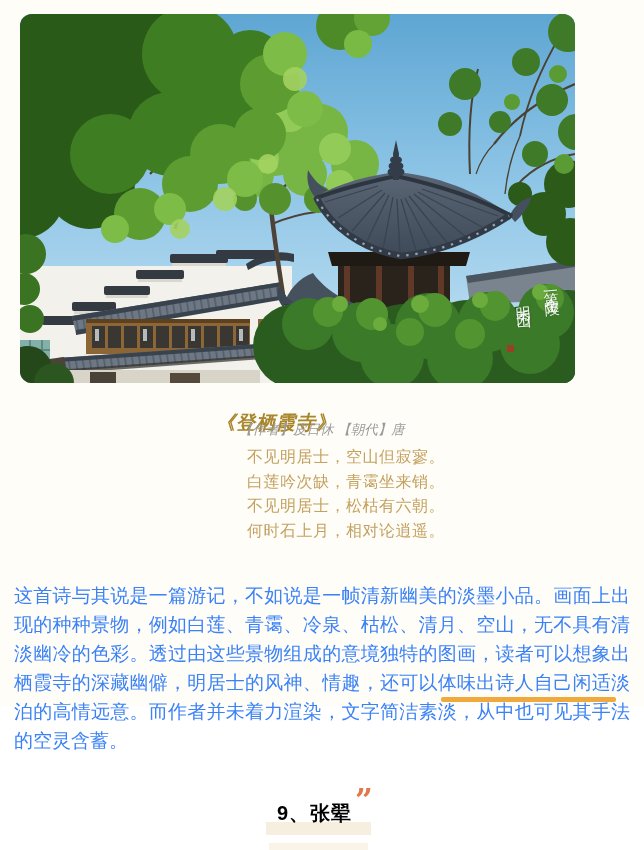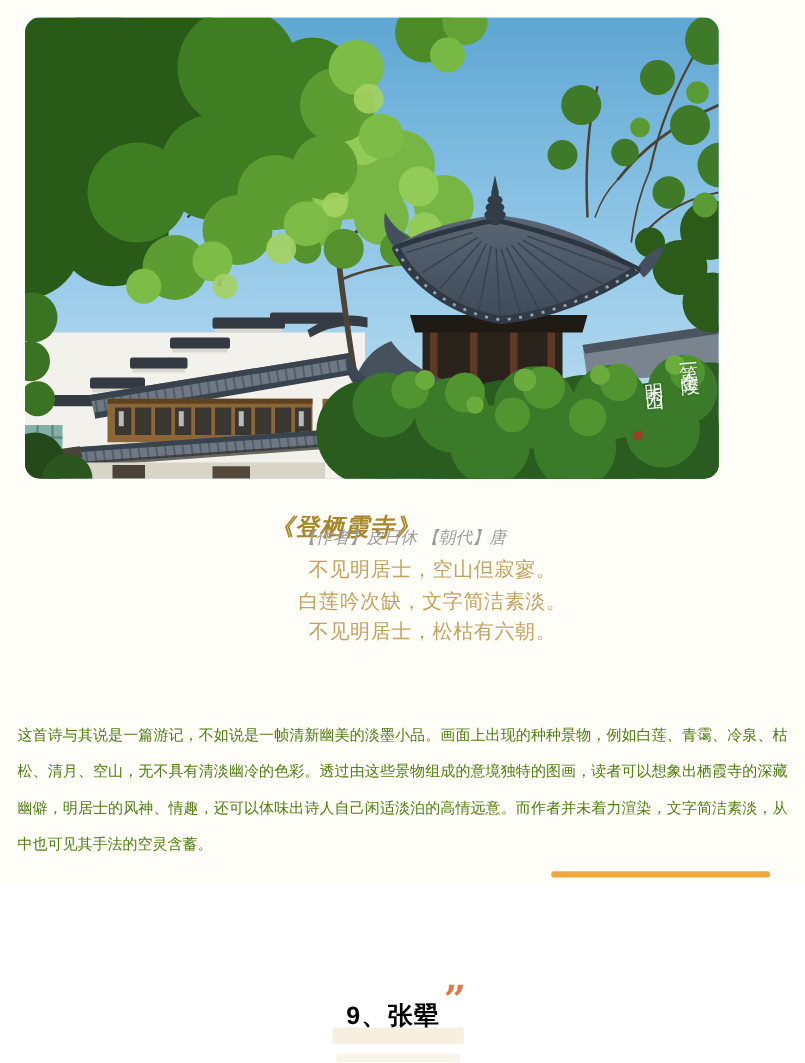--- a/index.html
+++ b/index.html
@@ -20,21 +20,21 @@
 
   .poem-title{position:absolute;left:0;top:394px;width:552px;text-align:center;
               font-size:19px;line-height:26px;font-weight:bold;font-style:italic;
               color:#a8862c;letter-spacing:1px;}
   .poem-meta{position:absolute;left:0;top:421px;width:644px;text-align:center;
              font-size:13.5px;line-height:18px;color:#9b9b9b;font-style:italic;}
   .poem-lines{position:absolute;left:0;top:445px;width:644px;text-align:center;}
   .poem-line{font-size:16px;line-height:24.5px;color:#c3a261;letter-spacing:0.5px;padding-left:48px;}
 
   .commentary{position:absolute;left:14px;top:562px;width:616px;
-              font-size:12px;line-height:29px;color:#4d7c0f;text-align:justify;}
+              font-size:19px;line-height:29px;color:#3b82f6;text-align:justify;}
 
   .accent-bar{position:absolute;left:441px;top:697px;width:175px;height:5px;
               background:#f0a93c;border-radius:2px;}
 
   .hl-bar{position:absolute;left:266px;top:822px;width:105px;height:13px;background:#f6efdf;z-index:1;}
   .hl-bar2{position:absolute;left:269px;top:843px;width:99px;height:7px;background:#faf4e8;z-index:1;}
   .next-heading{position:absolute;left:277px;top:800px;font-size:20px;line-height:27px;
                 font-weight:bold;color:#000000;letter-spacing:1px;z-index:2;}
   .quote-mark{position:absolute;left:355px;top:785px;font-family:"DejaVu Serif",serif;
               font-size:31px;line-height:31px;font-weight:bold;color:#e2794b;z-index:2;}
@@ -327,22 +327,23 @@
     </svg>
     <div class="wm-col wm-col-1">第一金陵</div>
     <div class="wm-col wm-col-2">明秀山</div>
     <div class="wm-seal"></div>
   </div>
 
   <h2 class="poem-title">《登栖霞寺》</h2>
   <div class="poem-meta">【作者】皮日休 【朝代】唐</div>
   <div class="poem-lines">
     <div class="poem-line">不见明居士，空山但寂寥。</div>
-    <div class="poem-line">白莲吟次缺，文字简洁素淡。</div>
+    <div class="poem-line">白莲吟次缺，青霭坐来销。</div>
     <div class="poem-line">不见明居士，松枯有六朝。</div>
+    <div class="poem-line">何时石上月，相对论逍遥。</div>
   </div>
 
   <p class="commentary">这首诗与其说是一篇游记，不如说是一帧清新幽美的淡墨小品。画面上出现的种种景物，例如白莲、青霭、冷泉、枯松、清月、空山，无不具有清淡幽冷的色彩。透过由这些景物组成的意境独特的图画，读者可以想象出栖霞寺的深藏幽僻，明居士的风神、情趣，还可以体味出诗人自己闲适淡泊的高情远意。而作者并未着力渲染，文字简洁素淡，从中也可见其手法的空灵含蓄。</p>
 
   <div class="accent-bar"></div>
 
   <div class="hl-bar"></div>
   <div class="hl-bar2"></div>
   <div class="next-heading">9、张翚</div>
   <div class="quote-mark">”</div>

